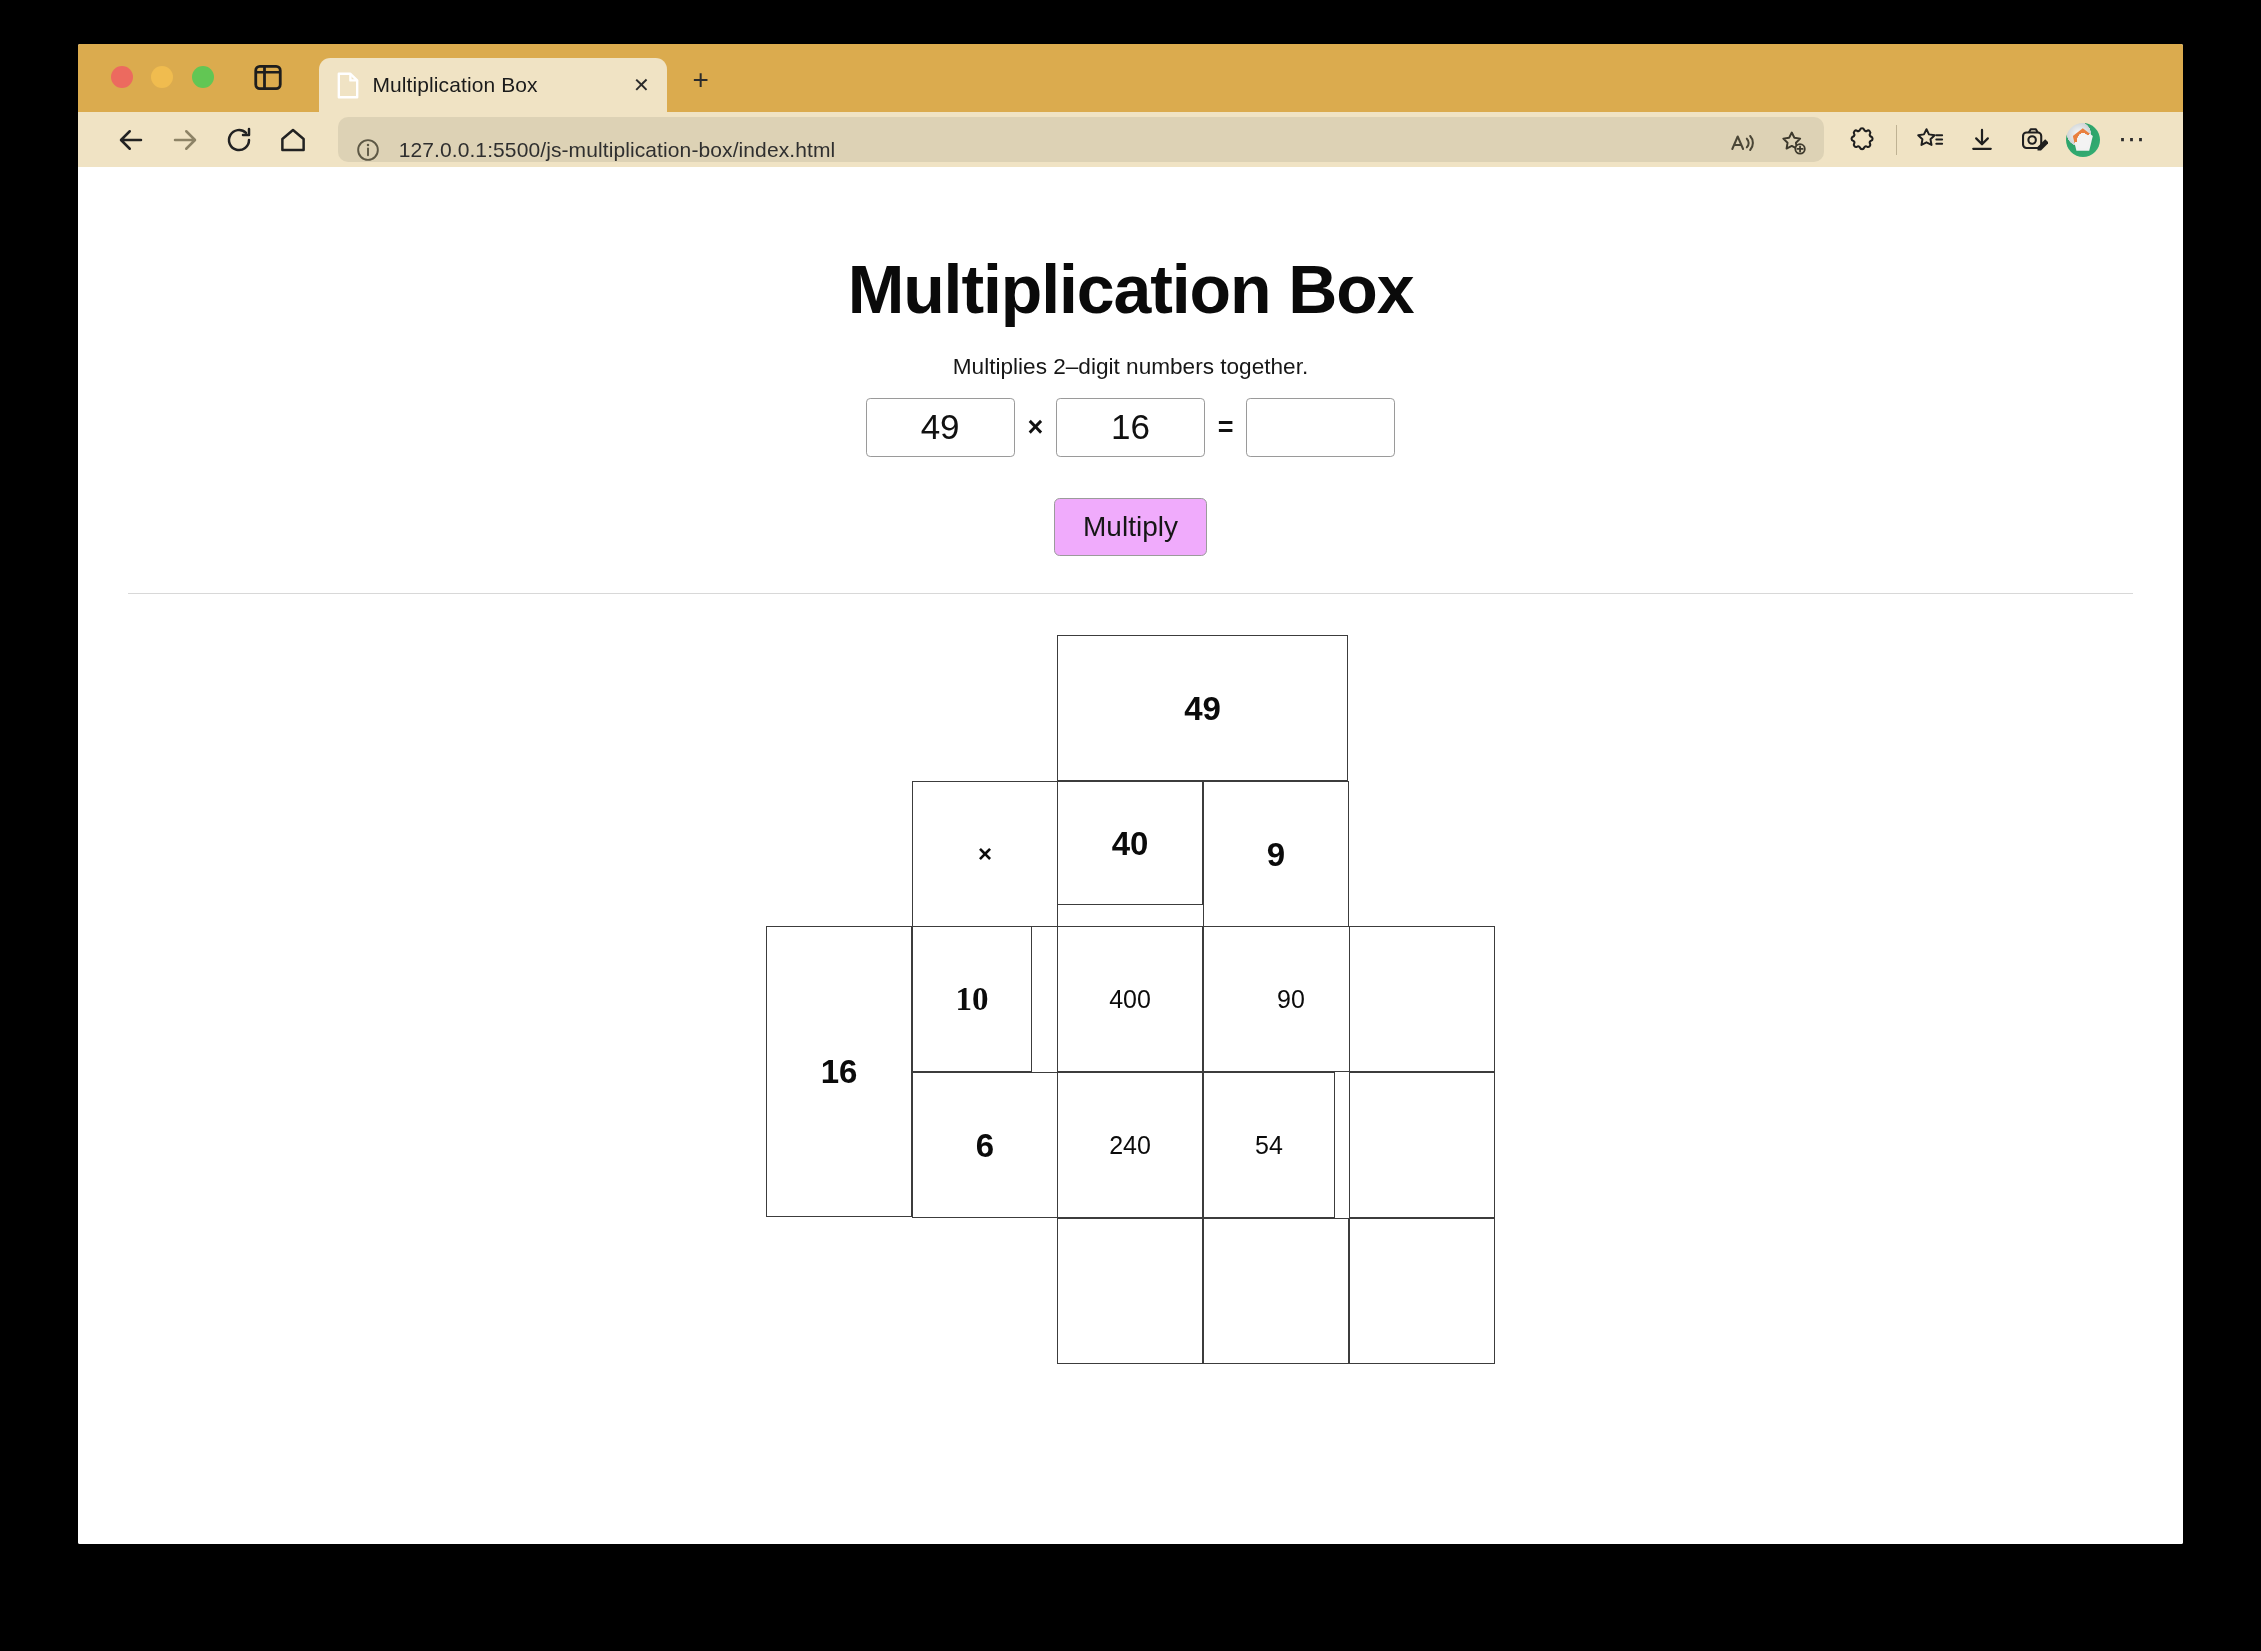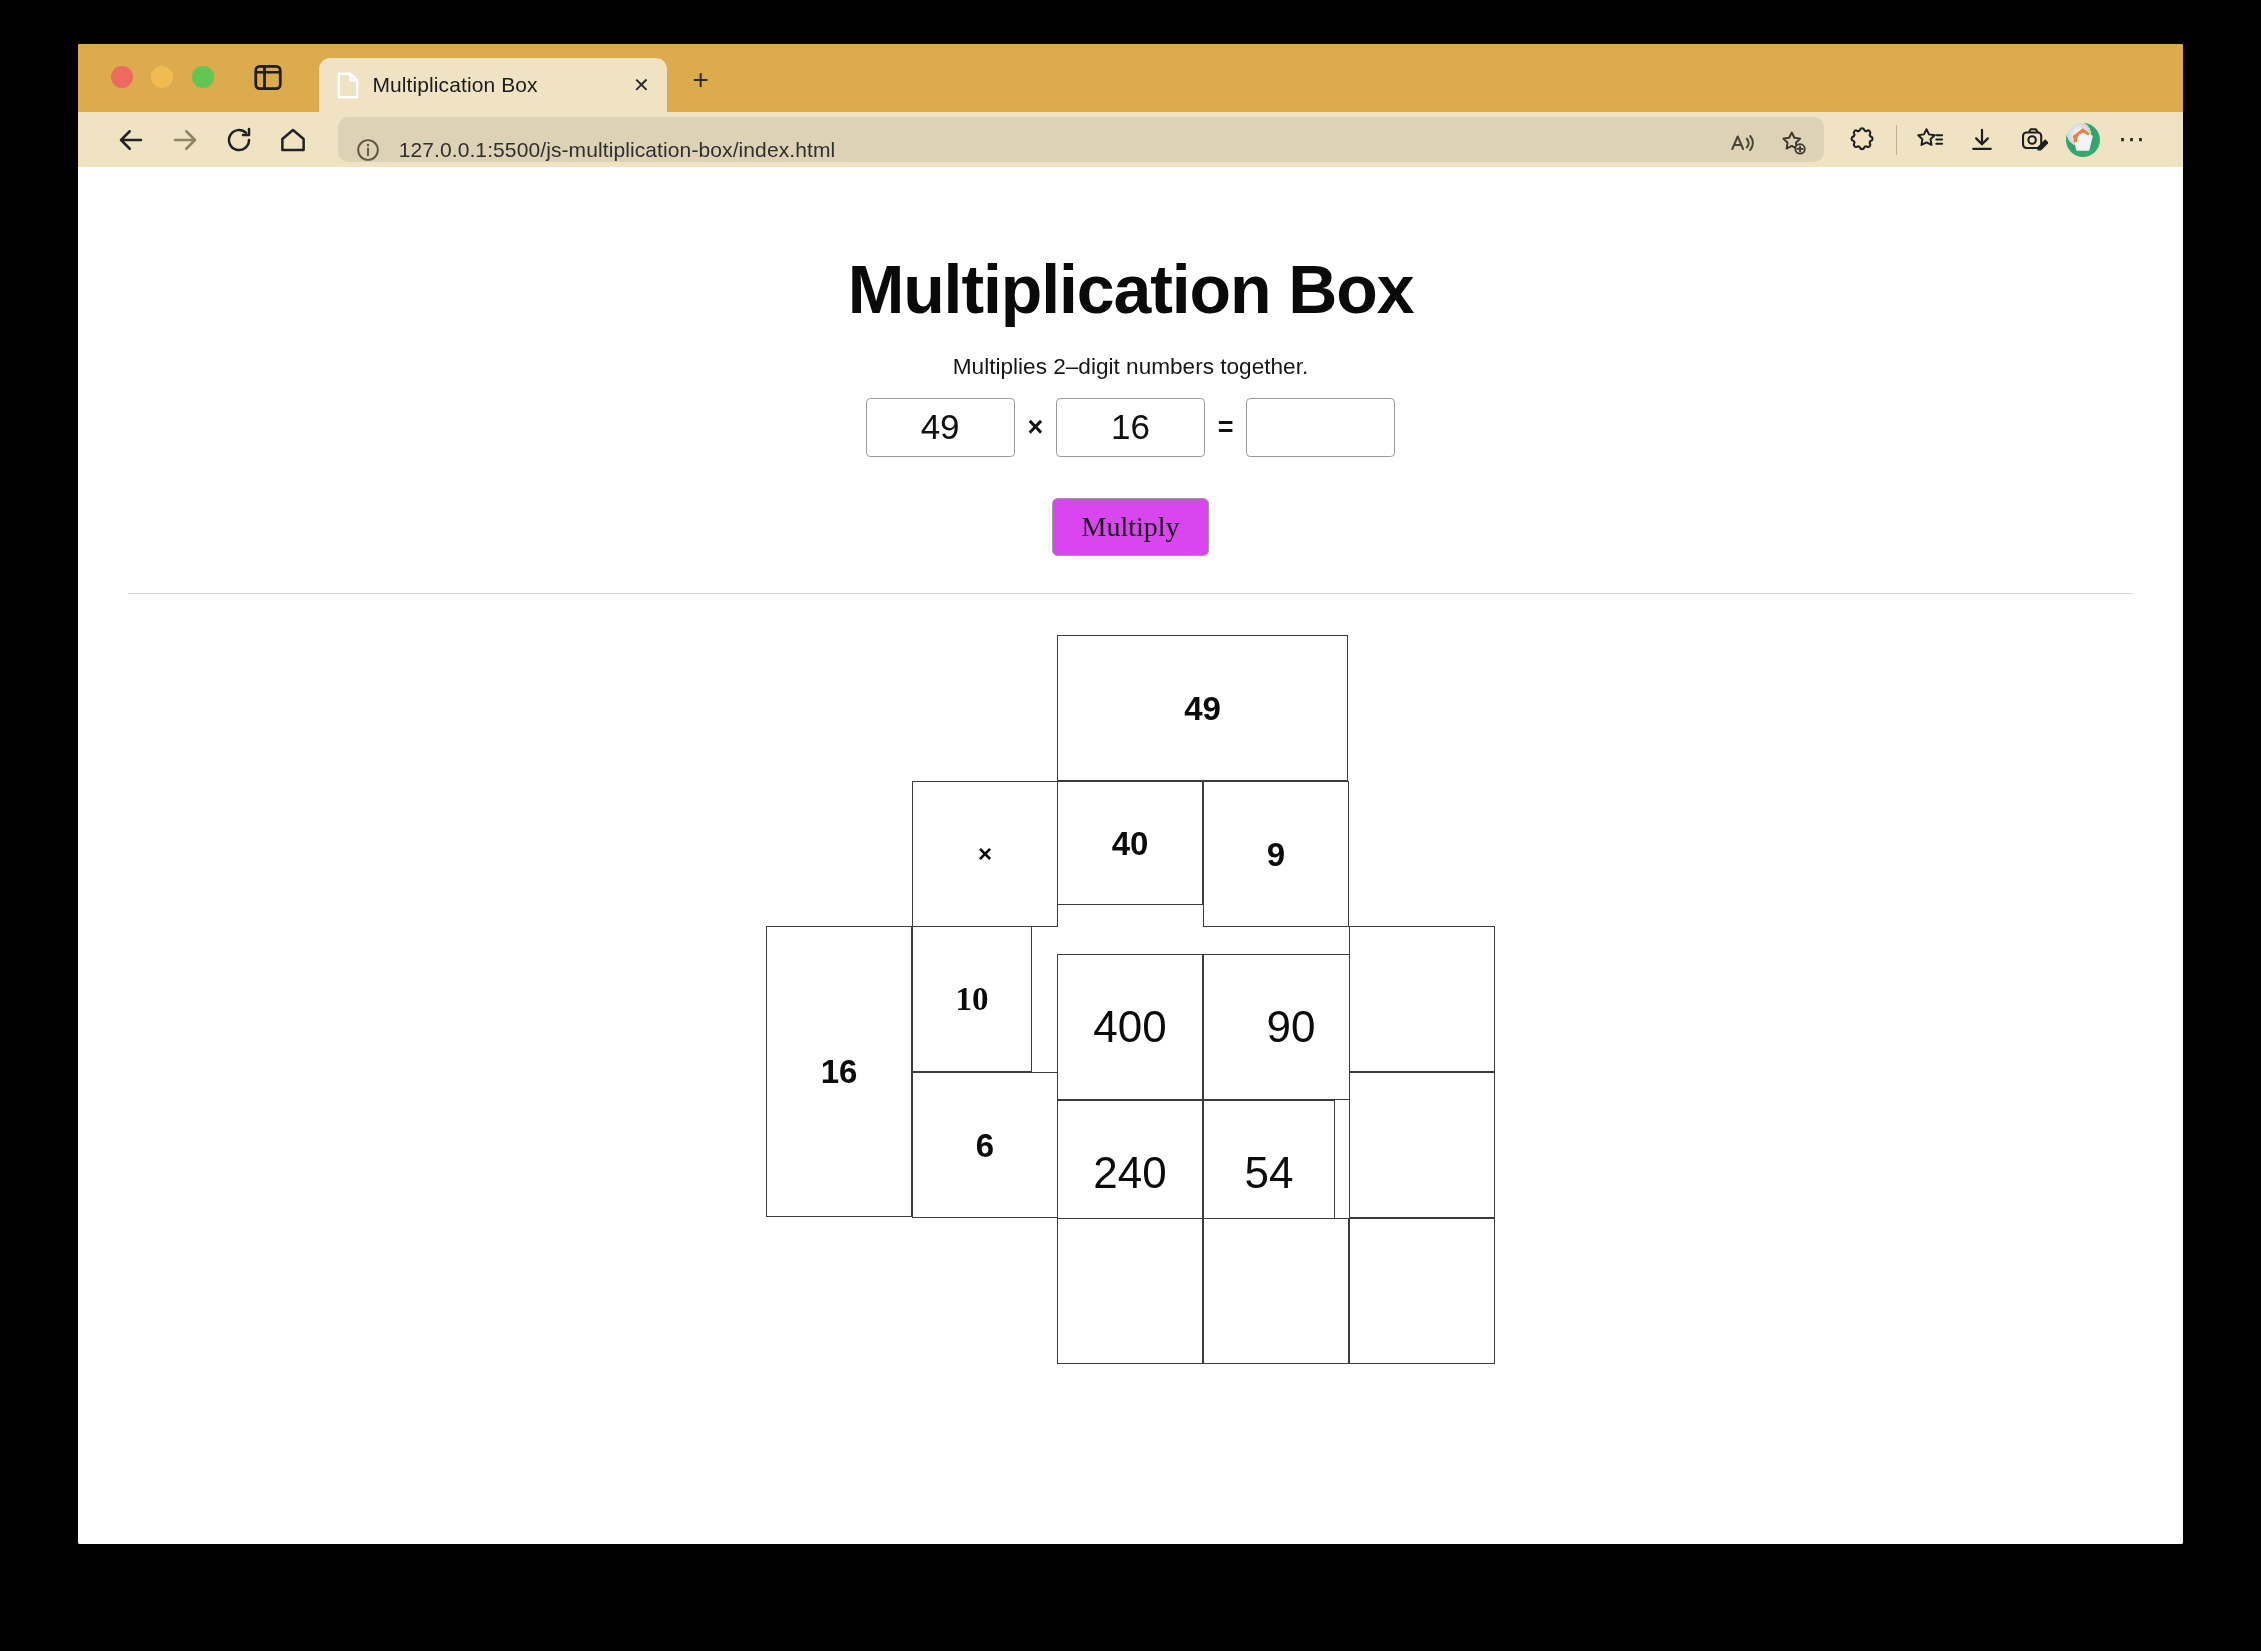--- a/index.html
+++ b/index.html
@@ -196,25 +196,25 @@
     padding: 0 2.8px;
     line-height: 1;
   }
 
   #multiply-button-row {
     margin-top: 41px;
     display: flex;
     justify-content: center;
   }
   #multiply-button {
-    background: #d946ef;
+    background: #f0abfc;
     border: 1.4px solid #9b9b9b;
     border-radius: 5.7px;
     padding: 14px 28px;
-    font-family: Liberation Serif, serif;
+    font-family: Liberation Sans, sans-serif;
     font-size: 28px;
     color: #161616;
     line-height: 1;
     cursor: pointer;
   }
 
   #section-divider {
     margin: 37px 50px 0 50px;
     height: 1.4px;
     background: #d8d8d8;
@@ -233,21 +233,21 @@
     border: 1.4px solid #3c3c3c;
     background: #ffffff;
     display: flex;
     align-items: center;
     justify-content: center;
     font-family: "Liberation Sans", sans-serif;
     color: #0b0b0b;
     line-height: 1;
   }
   .gcell.head { font-weight: 700; font-size: 33px; }
-  .gcell.prod { font-weight: 400; font-size: 44px; margin-top: 28px; }
+  .gcell.prod { font-weight: 400; font-size: 25px; }
   .gcell.opx  { font-weight: 700; font-size: 24px; }
   .gcell.blank { }
 </style>
 </head>
 <body>
 
 <div id="browser-window">
 
   <div id="tab-strip">
     <div id="traffic-lights">

